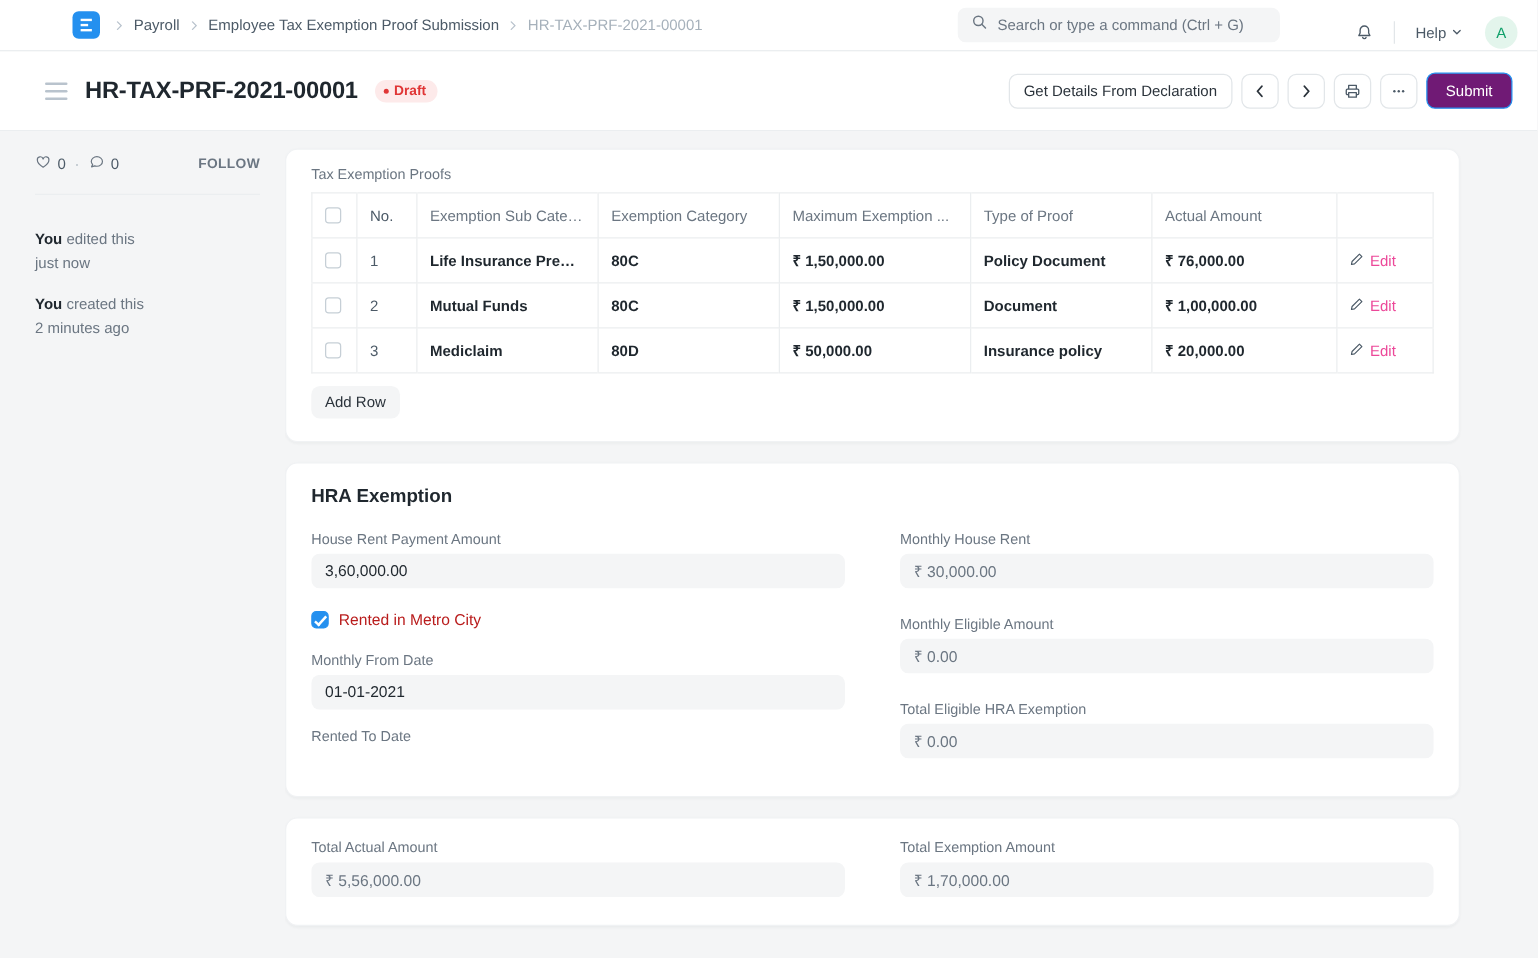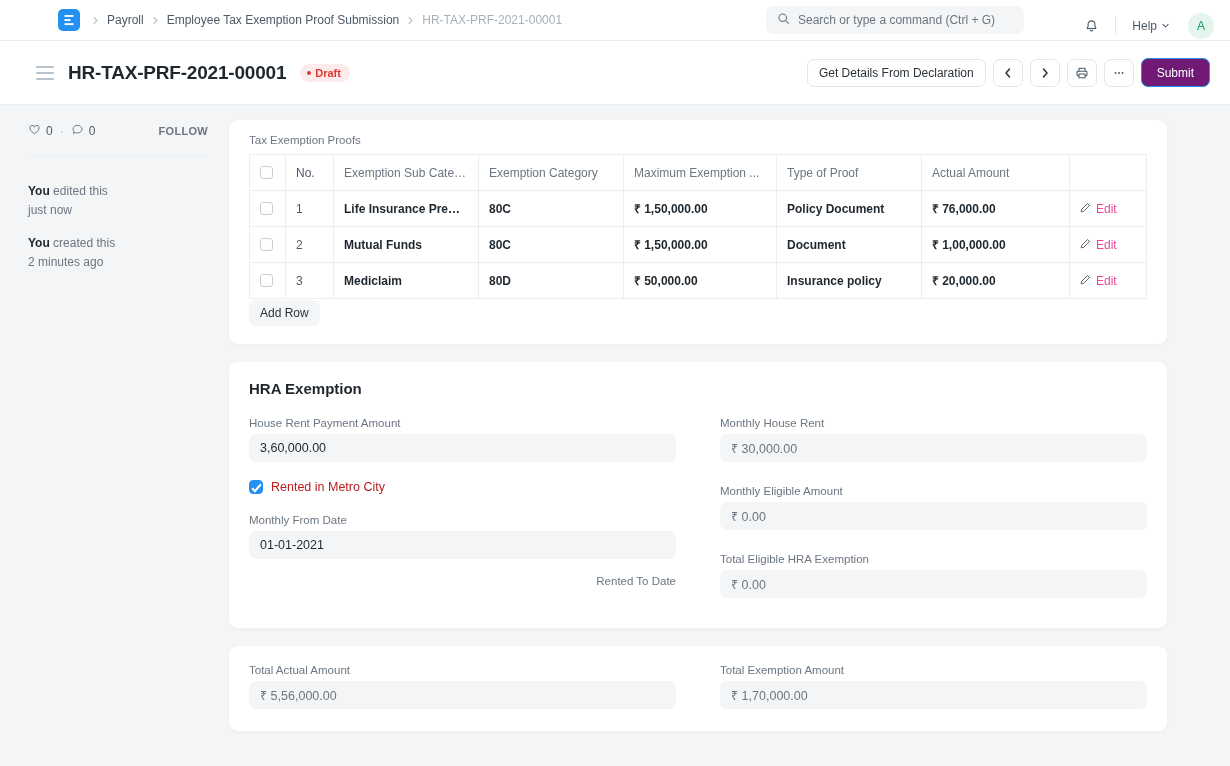--- a/index.html
+++ b/index.html
@@ -420,21 +420,21 @@
     display: inline-flex;
     align-items: center;
     gap: 5px;
     font-size: 12px;
     color: #ec4899;
     cursor: pointer;
     font-weight: 500;
   }
 
   .add-row-btn {
-    margin-top: 1px;
+    margin-top: 10px;
     background: #f4f5f6;
     border: 0;
     border-radius: 7px;
     font-size: 12px;
     color: #2b333b;
     padding: 6px 11px;
     cursor: pointer;
     font-family: "Liberation Sans", sans-serif;
   }
 
@@ -749,21 +749,21 @@
           <div class="checkbox-field">
             <span class="cbx lg checked"></span>
             <label>Rented in Metro City</label>
           </div>
 
           <div class="form-field">
             <label class="field-label">Monthly From Date</label>
             <div class="control">01-01-2021</div>
           </div>
 
-          <div class="form-field" style="margin-bottom:4px;text-align:right;">
+          <div class="form-field" style="margin-bottom:4px;">
             <label class="field-label">Rented To Date</label>
           </div>
 
         </div>
 
         <div class="form-col">
 
           <div class="form-field" style="margin-bottom:23px;">
             <label class="field-label">Monthly House Rent</label>
             <div class="control muted">₹ 30,000.00</div>

